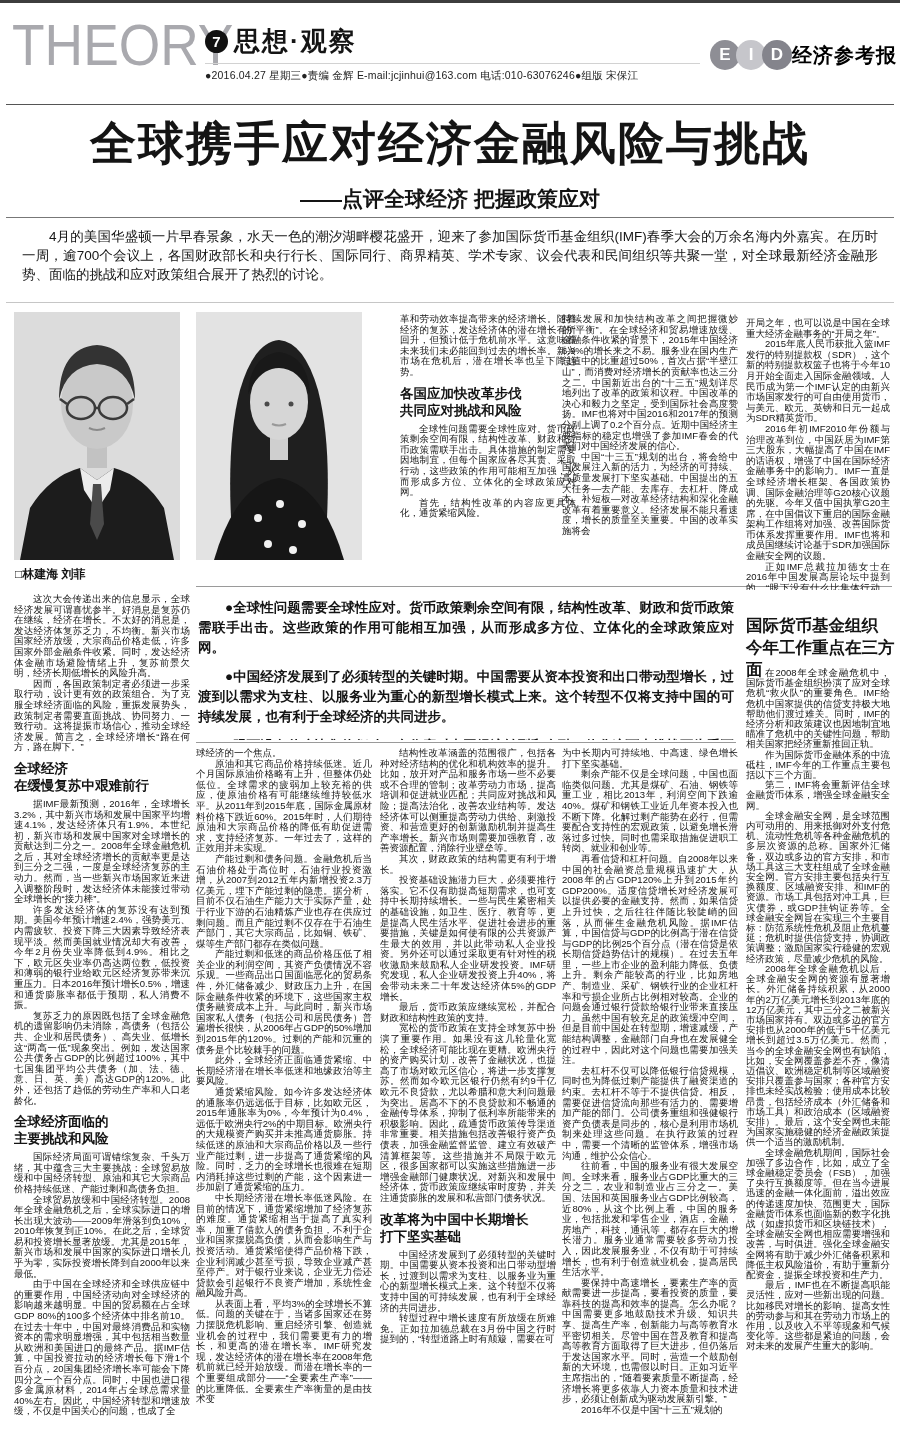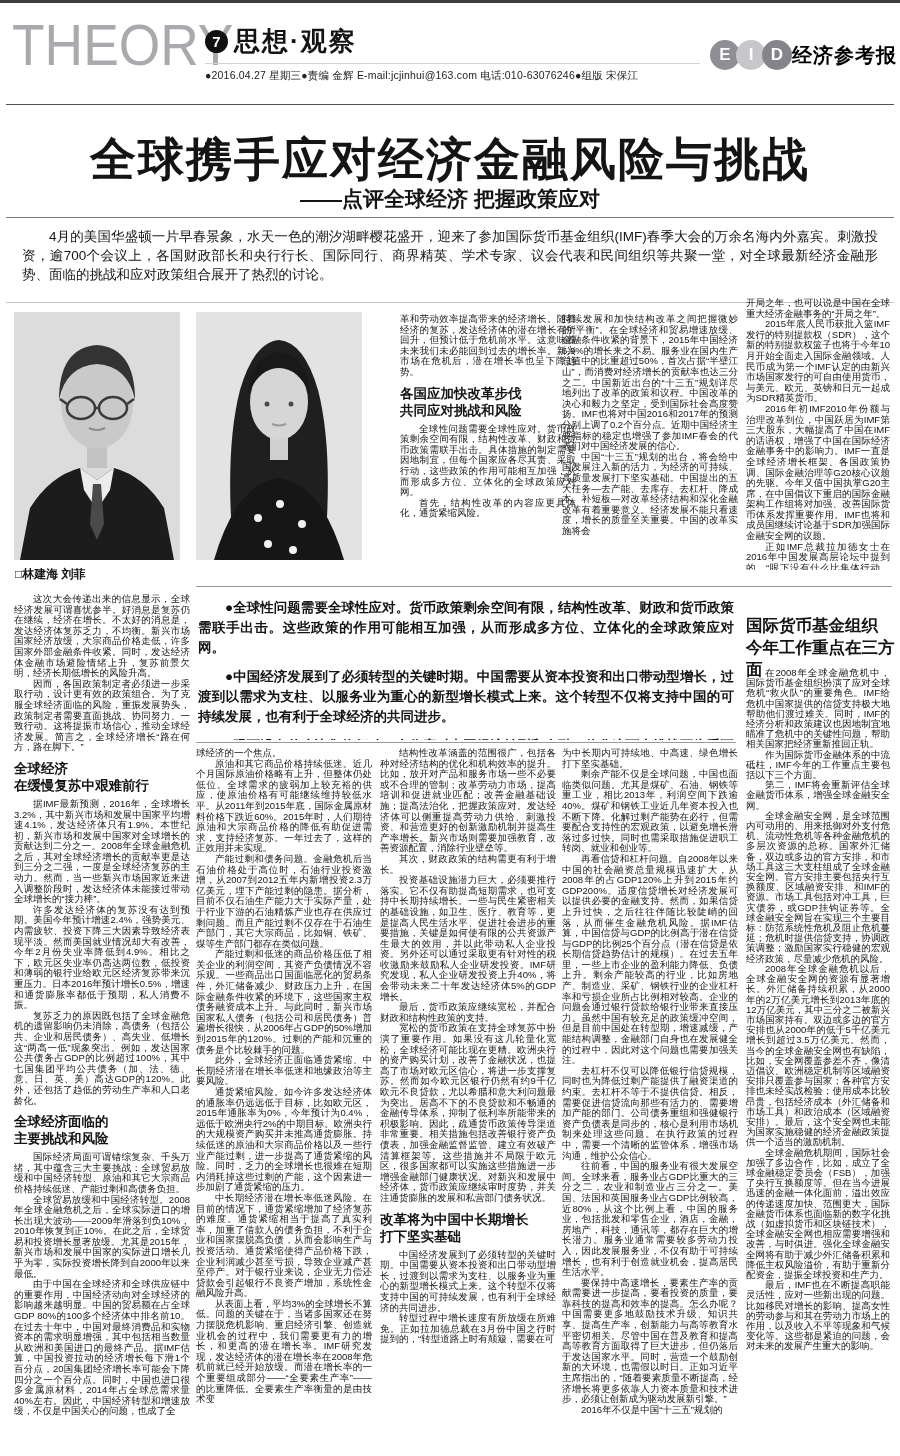--- a/index.html
+++ b/index.html
@@ -24,42 +24,42 @@
   .dateline{position:absolute;left:205px;top:69px;font-size:10.5px;color:#222;letter-spacing:.2px;}
   .eid{position:absolute;left:710px;top:40px;display:flex;}
   .eid span{width:30px;height:30px;border-radius:50%;color:#fff;font-weight:bold;font-size:17px;
             display:inline-flex;align-items:center;justify-content:center;margin-left:-4px;}
   .eid .c1{background:#8e8e95;margin-left:0;}
   .eid .c2{background:#c6c6cb;}
   .eid .c3{background:#84848c;}
   .paper-name{position:absolute;left:792px;top:42px;font-family:"DejaVu Serif",serif;
               font-size:20px;font-weight:bold;letter-spacing:1px;color:#000;}
 
-  .headline{position:absolute;top:116px;left:0;right:0;margin:16px;text-align:center;
+  .headline{position:absolute;top:116px;left:0;right:0;margin:0;text-align:center;
             font-size:46px;font-weight:900;letter-spacing:2px;line-height:1.2;}
   .subtitle{position:absolute;top:185px;left:0;right:0;text-align:center;
             font-size:21px;font-weight:700;}
   .lede{position:absolute;top:227px;left:22px;right:22px;margin:0;font-size:13.5px;
         line-height:19px;text-align:justify;text-indent:2em;}
 
   .photo{position:absolute;top:312px;width:166px;height:248px;background:#ddd;overflow:hidden;}
   .photo svg{display:block;width:100%;height:100%;}
   .photo1{left:14px;} .photo2{left:196px;}
   .authors{position:absolute;left:15px;top:566px;font-size:12px;font-weight:700;}
 
   .col{position:absolute;overflow:hidden;font-size:9.5px;line-height:10.6px;}
   .para{margin:0;text-indent:2em;text-align:justify;}
   .cont{text-indent:0;}
   .subhead{font-size:13.5px;font-weight:800;line-height:17px;margin:7px 0 5px;
            white-space:pre-line;text-indent:0;text-align:left;}
   .col1{left:14px;top:594px;width:176px;height:862px;}
   .col2{left:196px;top:748px;width:176px;height:708px;}
   .col3t{left:400px;top:314px;width:176px;height:268px;}
   .col4t{left:562px;top:314px;width:176px;height:268px;}
-  .col5t{left:746px;top:298px;width:144px;height:272px;}
+  .col5t{left:746px;top:318px;width:144px;height:272px;}
   .col3b{left:380px;top:748px;width:176px;height:708px;}
   .col4b{left:562px;top:748px;width:176px;height:708px;}
 
   .highlights{position:absolute;left:198px;top:598px;width:536px;height:142px;overflow:hidden;}
   .bullet{margin:0 0 9px 0;font-size:13.5px;font-weight:700;line-height:20px;
           text-align:justify;text-indent:2em;}
 
   .sidebar-title{position:absolute;left:746px;top:614px;margin:0;font-size:16.5px;
                  font-weight:800;line-height:22px;white-space:pre-line;}
   .sidebar-body{left:746px;top:668px;width:144px;height:788px;line-height:10.2px;}
@@ -82,21 +82,21 @@
     <span class="c2">I</span>
     <span class="c3">D</span>
   </div>
   <div class="paper-name">经济参考报</div>
   <div class="rule head-rule"></div>
 
   <h1 class="headline">全球携手应对经济金融风险与挑战</h1>
   <div class="subtitle">——点评全球经济 把握政策应对</div>
   <div class="rule sub-rule"></div>
 
-  <p class="lede">4月的美国华盛顿一片早春景象，水天一色的潮汐湖畔樱花盛开，迎来了参加国际货币基金组织(IMF)春季大会的万余名海内外嘉宾。刺激投资，逾700个会议上，各国财政部长和央行行长、国际同行、商界精英、学术专家、议会代表和民间组织等共聚一堂，对全球最新经济金融形势、面临的挑战和应对政策组合展开了热烈的讨论。</p>
+  <p class="lede">4月的美国华盛顿一片早春景象，水天一色的潮汐湖畔樱花盛开，迎来了参加国际货币基金组织(IMF)春季大会的万余名海内外嘉宾。在历时一周，逾700个会议上，各国财政部长和央行行长、国际同行、商界精英、学术专家、议会代表和民间组织等共聚一堂，对全球最新经济金融形势、面临的挑战和应对政策组合展开了热烈的讨论。</p>
   <div class="rule lede-rule"></div>
 
   <div class="photo photo1">
     <svg viewBox="0 0 166 248">
       <rect width="166" height="248" fill="#dcdcdc"></rect>
       <rect x="73" y="120" width="20" height="36" fill="#c2c2c2"></rect>
       <ellipse cx="83" cy="92" rx="36" ry="45" fill="#c9c9c9"></ellipse>
       <path d="M45 88 Q45 36 83 33 Q121 36 121 88 Q114 54 83 52 Q52 54 45 88Z" fill="#333333"></path>
       <g fill="none" stroke="#3a3a3a" stroke-width="2.5">
         <ellipse cx="67" cy="96" rx="14" ry="11"></ellipse>
@@ -177,21 +177,21 @@
       <p class="para">从表面上看，平均3%的全球增长不算低。问题的关键在于，当诸多国家还在努力摆脱危机影响、重启经济引擎、创造就业机会的过程中，我们需要更有力的增长，和更高的潜在增长率。IMF研究发现，发达经济体的潜在增长率在2008年危机前就已经开始放缓。而潜在增长率的一个重要组成部分——“全要素生产率”——的比重降低。全要素生产率衡量的是由技术变</p>
     </div>
   <div class="col col3t">
       <p class="para cont">革和劳动效率提高带来的经济增长。随着经济的复苏，发达经济体的潜在增长有所回升，但预计低于危机前水平。这意味着未来我们未必能回到过去的增长率。新兴市场在危机后，潜在增长率也呈下降趋势。</p>
       <h3 class="subhead">各国应加快改革步伐
 共同应对挑战和风险</h3>
       <p class="para">全球性问题需要全球性应对。货币政策剩余空间有限，结构性改革、财政和货币政策需联手出击。具体措施的制定需要因地制宜，但每个国家应各尽其责、采取行动，这些政策的作用可能相互加强，从而形成多方位、立体化的全球政策应对网。</p>
       <p class="para">首先，结构性改革的内容应更具体化，通货紧缩风险。</p>
     </div>
   <div class="col col3b">
-      <p class="para">结构性改革涵盖的范围很广，包括各种对经济结构的优化和机构效率的提升。比如，放开对产品和服务市场一些不必要或不合理的管制；改革劳动力市场，提高培训和促进就业匹配；改善金融基础设施；提高法治化，把握政策应对。发达经济体可以侧重提高劳动力供给、刺激投资、和营造更好的创新激励机制并提高生产率增长。新兴市场则需要加强教育，改善资源配置，消除行业壁垒等。</p>
+      <p class="para">结构性改革涵盖的范围很广，包括各种对经济结构的优化和机构效率的提升。比如，放开对产品和服务市场一些不必要或不合理的管制；改革劳动力市场，提高培训和促进就业匹配；共同应对挑战和风险；提高法治化，改善农业结构等。发达经济体可以侧重提高劳动力供给、刺激投资、和营造更好的创新激励机制并提高生产率增长。新兴市场则需要加强教育，改善资源配置，消除行业壁垒等。</p>
       <p class="para">其次，财政政策的结构需更有利于增长。</p>
       <p class="para">投资基础设施潜力巨大，必须要推行落实。它不仅有助提高短期需求，也可支持中长期持续增长。一些与民生紧密相关的基础设施，如卫生、医疗、教育等，更是提高人民生活水平、促进社会进步的重要措施，关键是如何使有限的公共资源产生最大的效用，并以此带动私人企业投资。另外还可以通过采取更有针对性的税收激励来鼓励私人企业研发投资。IMF研究发现，私人企业研发投资上升40%，将会带动未来二十年发达经济体5%的GDP增长。</p>
       <p class="para">最后，货币政策应继续宽松，并配合财政和结构性政策的支持。</p>
       <p class="para">宽松的货币政策在支持全球复苏中扮演了重要作用。如果没有这几轮量化宽松，全球经济可能比现在更糟。欧洲央行的资产购买计划，改善了金融状况，也提高了市场对欧元区信心，将进一步支撑复苏。然而如今欧元区银行仍然有约9千亿欧元不良贷款，尤以希腊和意大利问题最为突出。居高不下的不良贷款和不畅通的金融传导体系，抑制了低利率所能带来的积极影响。因此，疏通货币政策传导渠道非常重要。相关措施包括改善银行资产负债表，加强金融监督监管、建立有效破产清算框架等。这些措施并不局限于欧元区，很多国家都可以实施这些措施进一步增强金融部门健康状况。对新兴和发展中经济体，货币政策应继续审时度势，并关注通货膨胀的发展和私营部门债务状况。</p>
       <h3 class="subhead">改革将为中国中长期增长
 打下坚实基础</h3>
       <p class="para">中国经济发展到了必须转型的关键时期。中国需要从资本投资和出口带动型增长，过渡到以需求为支柱、以服务业为重心的新型增长模式上来。这个转型不仅将支持中国的可持续发展，也有利于全球经济的共同进步。</p>
       <p class="para">转型过程中增长速度有所放缓在所难免。正如拉加德总裁在3月份中国之行时提到的，“转型道路上时有颠簸，需要在可</p>
     </div>
   <div class="col col4t">

